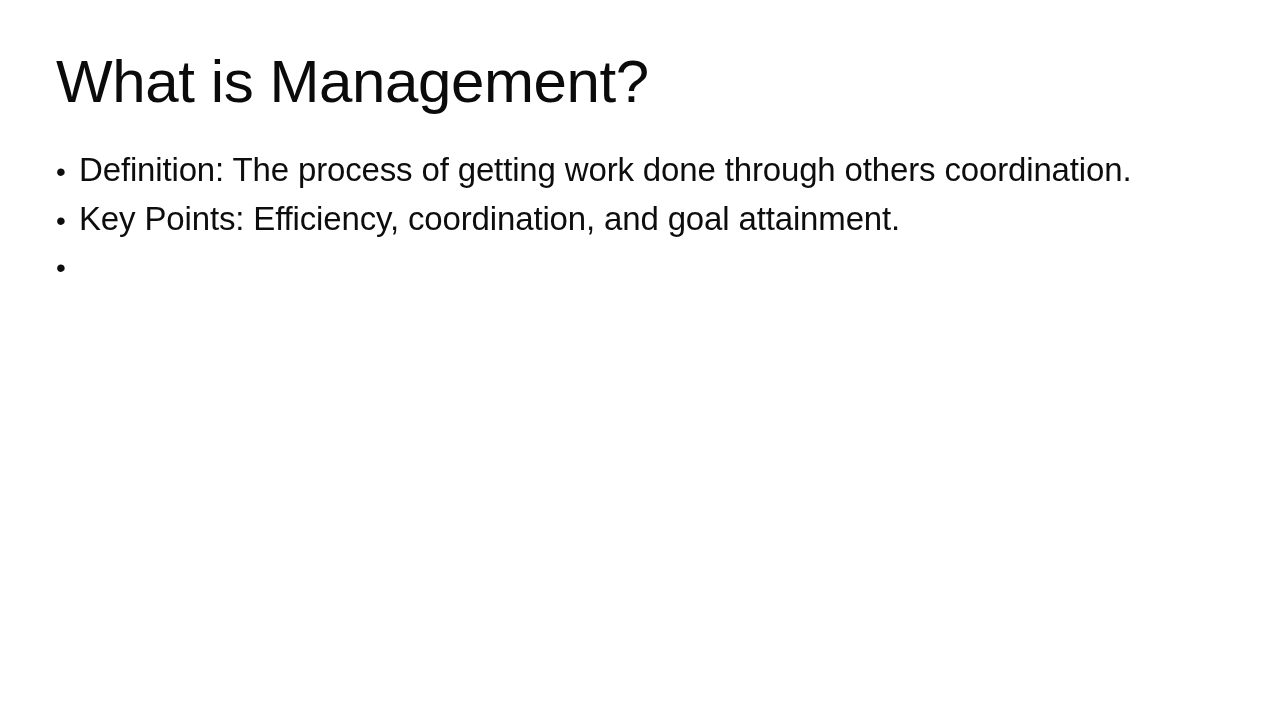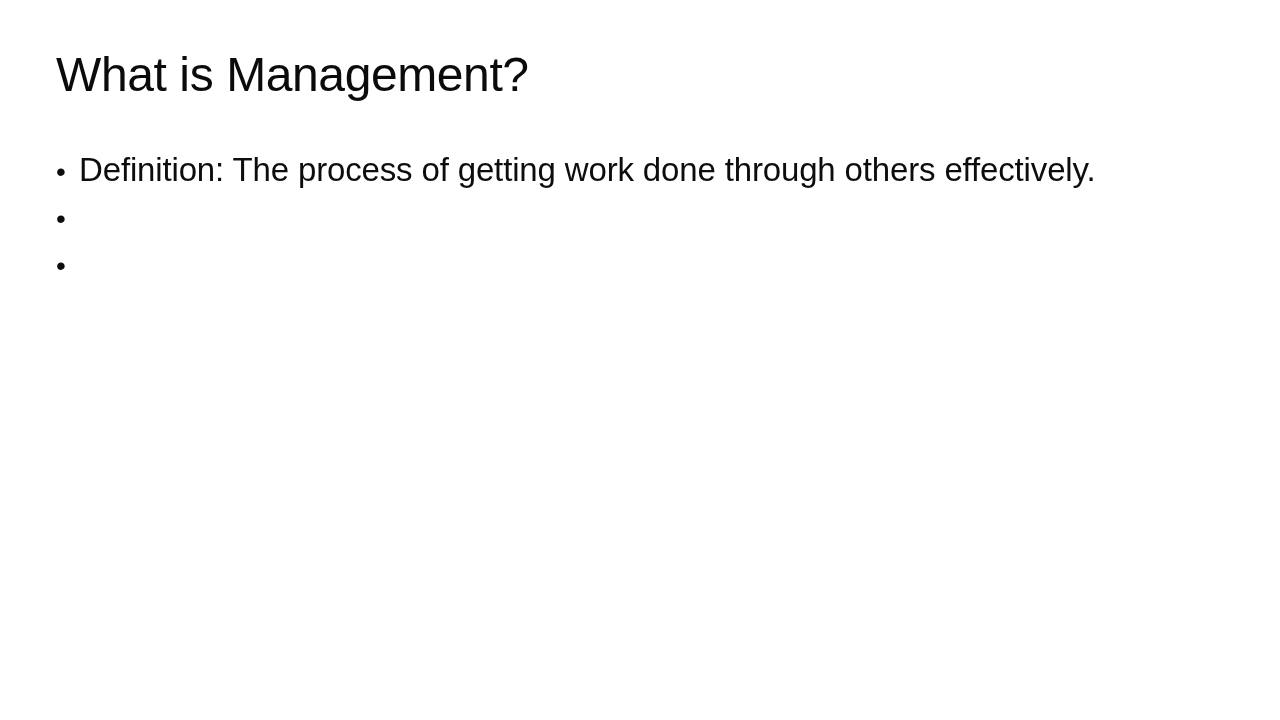--- a/index.html
+++ b/index.html
@@ -22,21 +22,21 @@
     background: #ffffff;
     box-sizing: border-box;
   }
 
   .slide-title {
     position: absolute;
     left: 56px;
     top: 50px;
     margin: 0;
     font-family: "Liberation Sans", sans-serif;
-    font-size: 48px;
+    font-size: 60px;
     font-weight: 300;
     line-height: 1.05;
     letter-spacing: -0.4px;
     color: #0b0b0b;
     white-space: nowrap;
   }
 
   .body-list {
     position: absolute;
     left: 56px;
@@ -75,25 +75,26 @@
 <body>
 
 <div class="slide">
 
   <h1 class="slide-title">What is Management?</h1>
 
   <ul class="body-list">
 
     <li class="bullet-row">
       <span class="bullet-marker">•</span>
-      <span class="bullet-text">Definition: The process of getting work done through others effectively.</span>
+      <span class="bullet-text">Definition: The process of getting work done through others coordination.</span>
     </li>
 
     <li class="bullet-row">
       <span class="bullet-marker">•</span>
+      <span class="bullet-text">Key Points: Efficiency, coordination, and goal attainment.</span>
     </li>
 
     <li class="bullet-row">
       <span class="bullet-marker">•</span>
     </li>
 
   </ul>
 
 </div>
 

